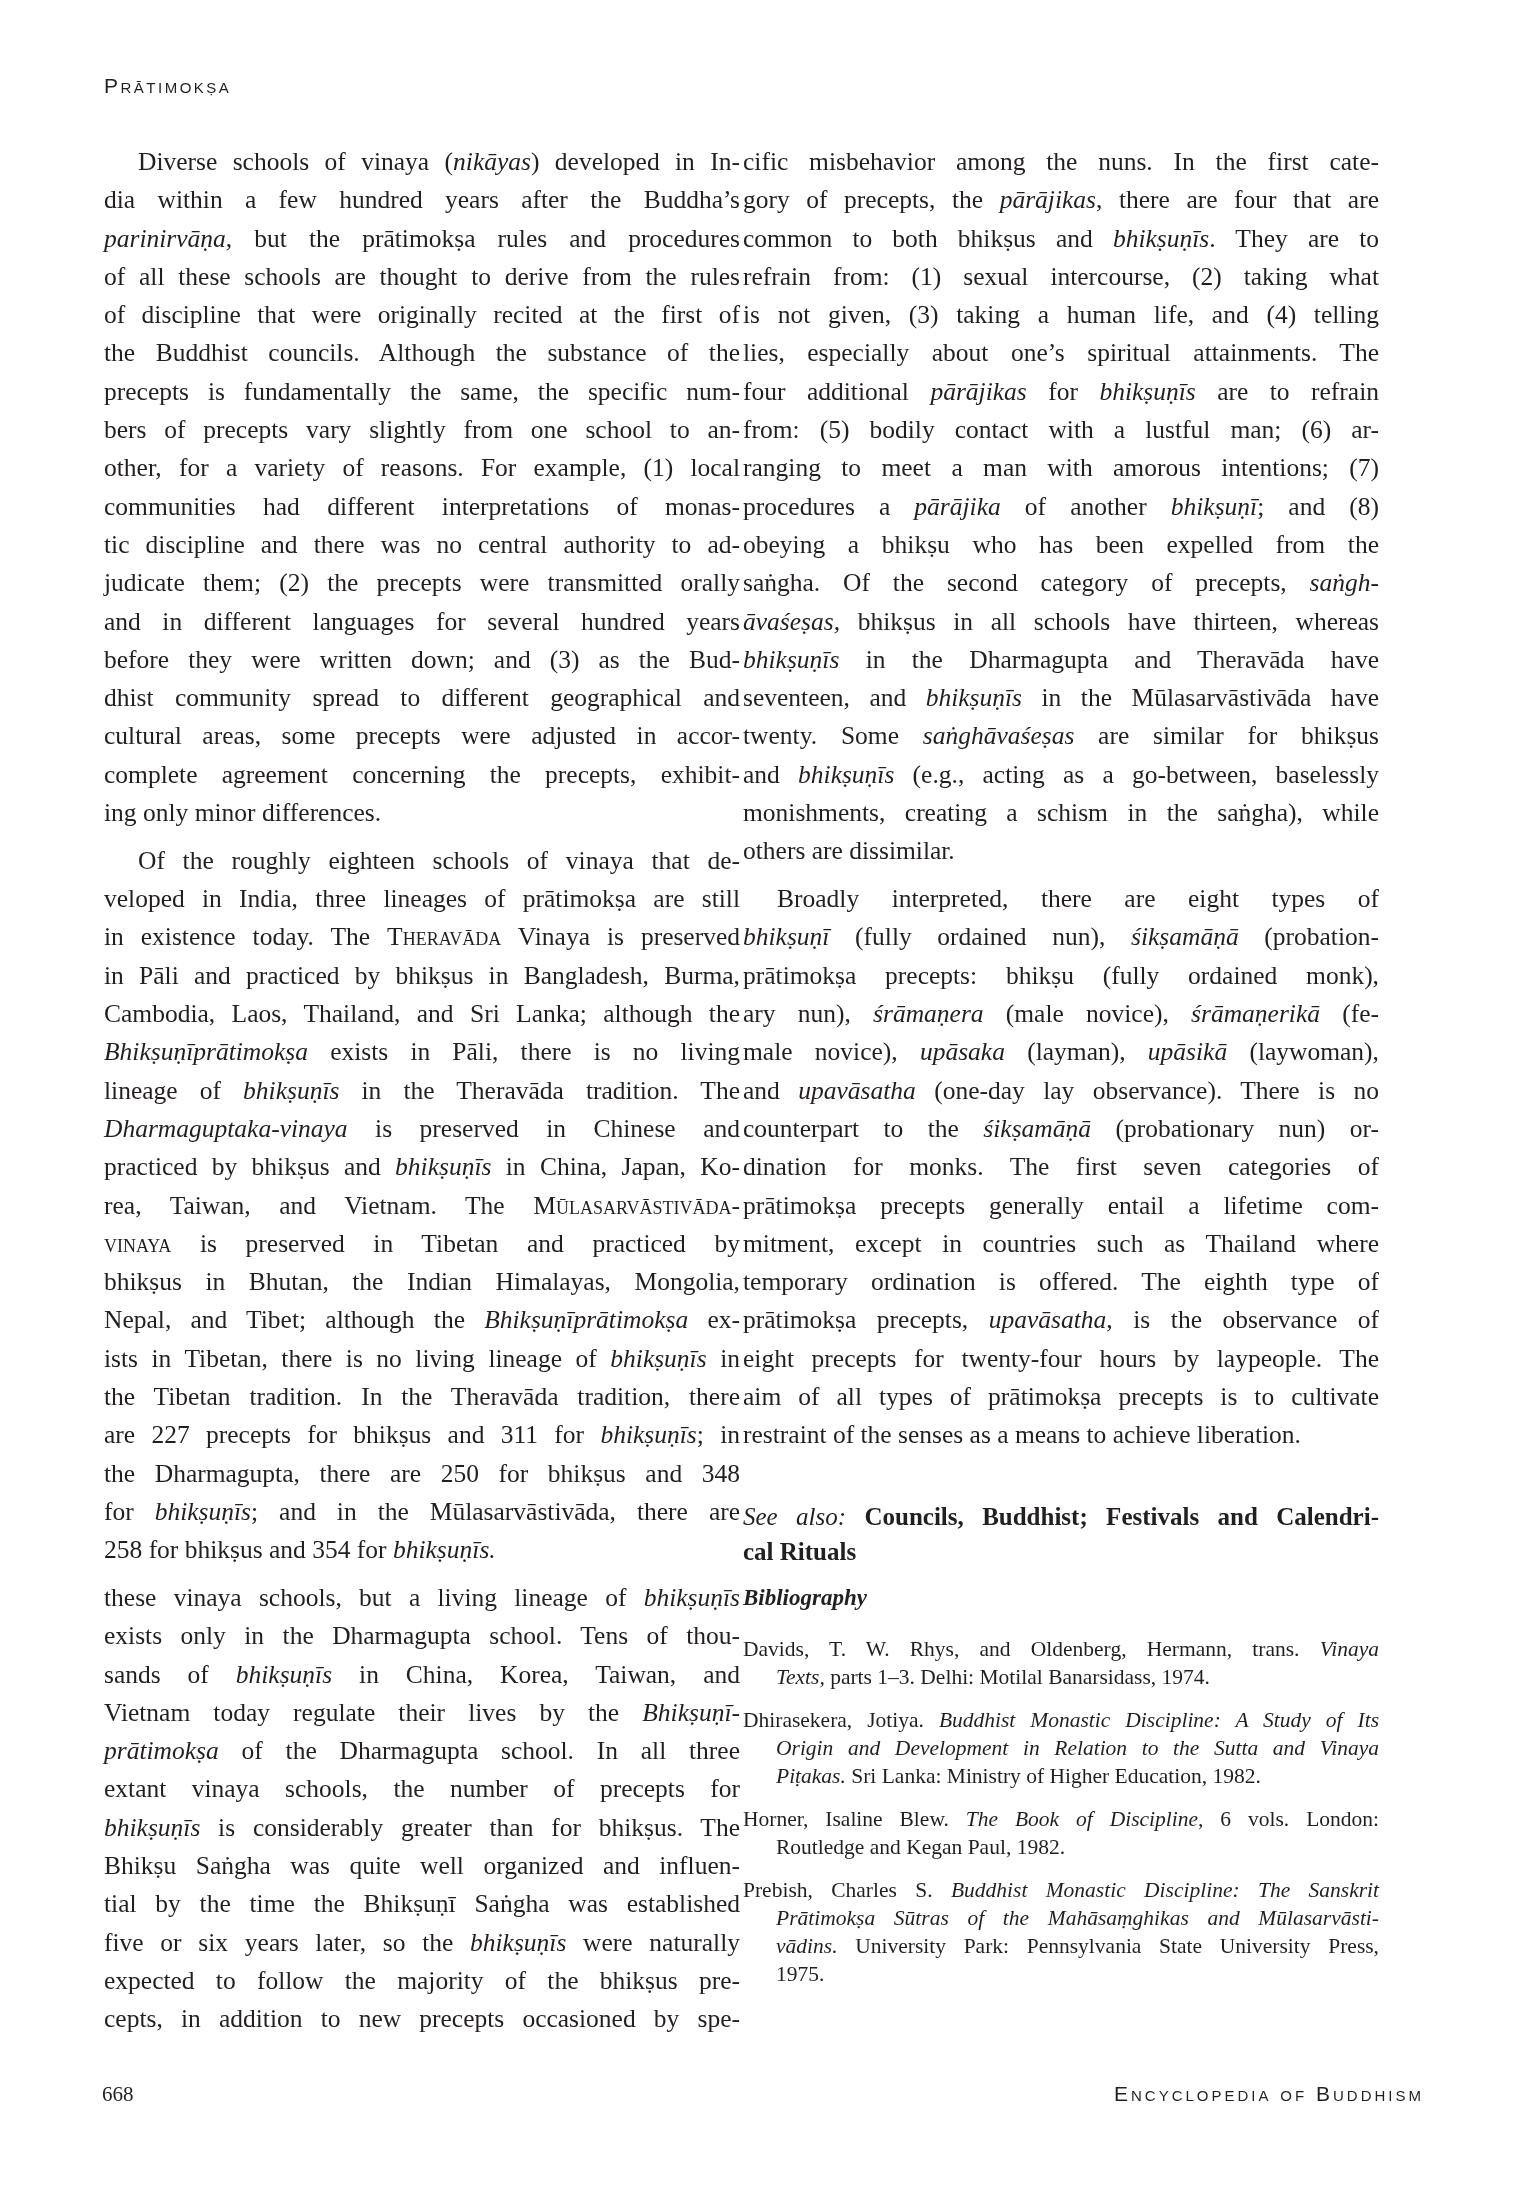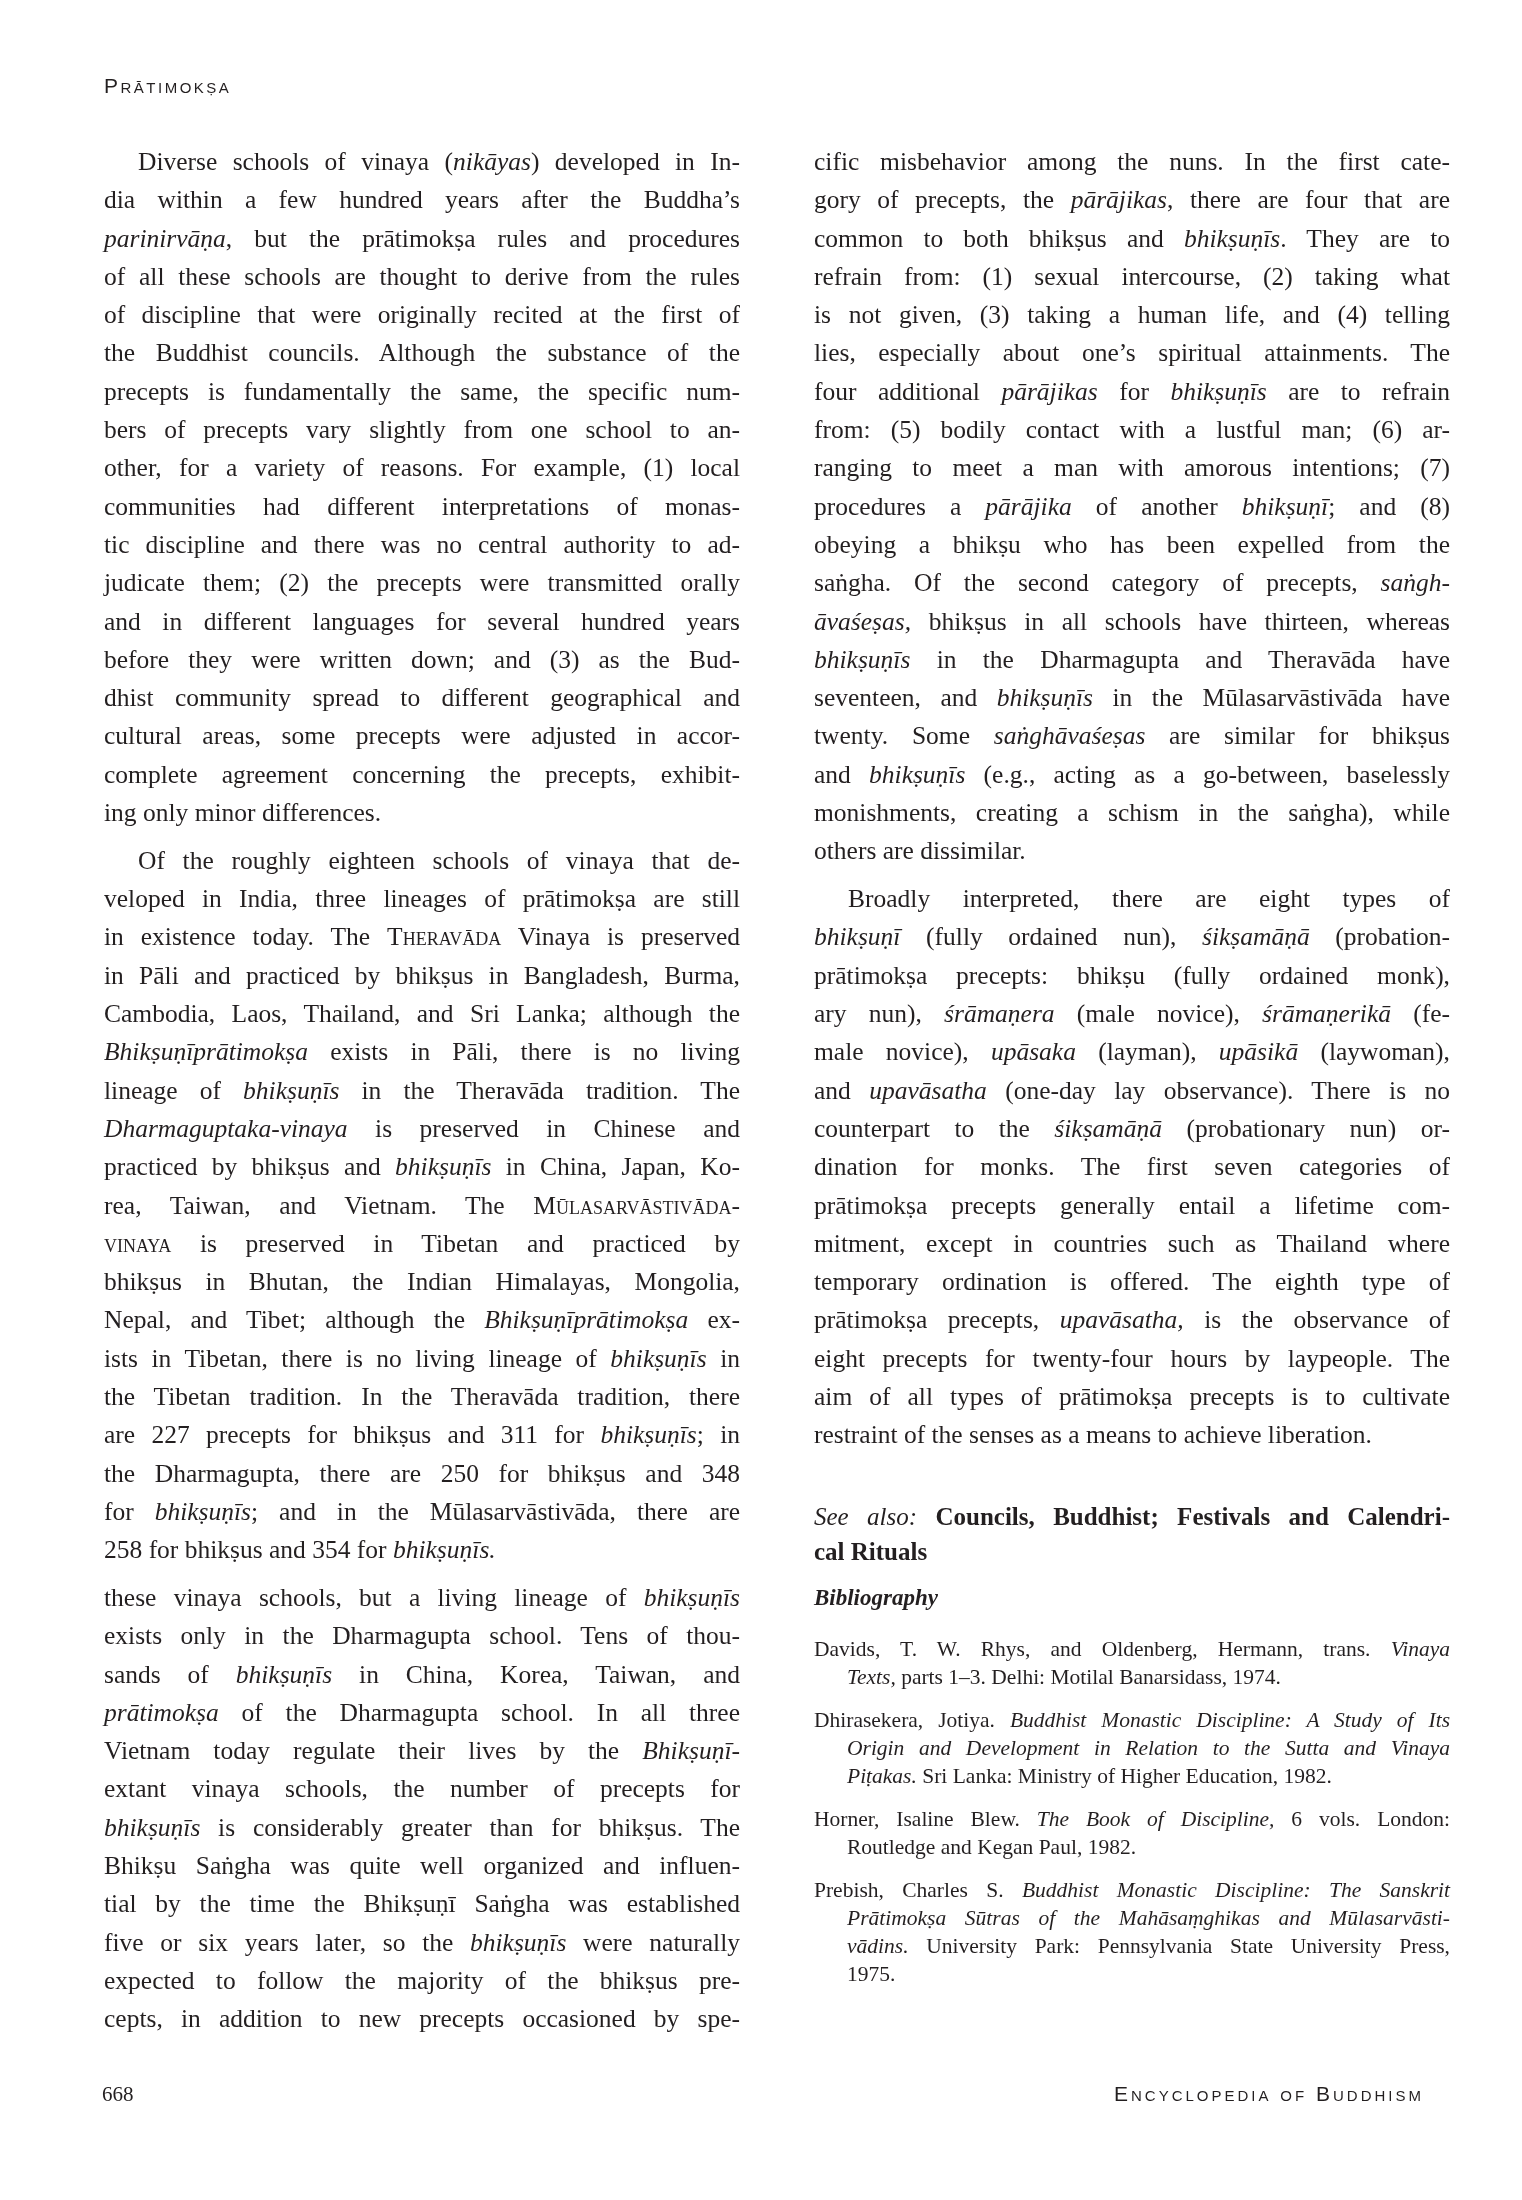--- a/index.html
+++ b/index.html
@@ -2,21 +2,21 @@
 <html><head>
 <meta charset="utf-8">
 <style>
   html, body { margin:0; padding:0; background:#ffffff; }
   body { width:1522px; height:2200px; position:relative; overflow:hidden; color:#231f20;
          font-family:"Liberation Serif","DejaVu Serif",serif; }
   .running-head { position:absolute; left:104px; top:74px; font-size:21px; letter-spacing:2.5px;
                   font-family:"Liberation Sans","DejaVu Sans",sans-serif; font-variant:small-caps; }
   .col { position:absolute; top:143px; width:636px; }
   #col-left { left:104px; }
-  #col-right { left:814px; }
+  #col-right { left:743px; }
   .line { display:block; height:38.3px; line-height:38.3px; font-size:25.5px; white-space:nowrap;
           text-align:justify; text-align-last:justify; overflow:visible; }
   .line.last { text-align-last:left;font-family:Liberation Serif, serif; }
   .line.indent { padding-left:34px; }
   .para-gap { height:9.5px; }
   i, .it { font-style:italic; }
   .sc { font-variant:small-caps; }
   .b { font-weight:bold; }
   .seealso-gap { height:44px; }
   .seealso .line { font-size:25px; height:35px; line-height:35px; }
@@ -76,22 +76,22 @@
       <div class="line "><span>are 227 precepts for bhikṣus and 311 for </span><span class="it">bhikṣuṇīs</span><span>; in</span></div>
       <div class="line "><span>the Dharmagupta, there are 250 for bhikṣus and 348</span></div>
       <div class="line "><span>for </span><span class="it">bhikṣuṇīs</span><span>; and in the Mūlasarvāstivāda, there are</span></div>
       <div class="line  last"><span>258 for bhikṣus and 354 for </span><span class="it">bhikṣuṇīs.</span></div>
     </div>
     <div class="para-gap"></div>
     <div>
       <div class="line "><span>these vinaya schools, but a living lineage of </span><span class="it">bhikṣuṇīs</span></div>
       <div class="line "><span>exists only in the Dharmagupta school. Tens of thou-</span></div>
       <div class="line "><span>sands of </span><span class="it">bhikṣuṇīs</span><span> in China, Korea, Taiwan, and</span></div>
+      <div class="line "><span>Vietnam today regulate their  lives by the </span><span class="it">Bhikṣuṇī-</span></div>
       <div class="line "><span class="it">prātimokṣa</span><span> of the Dharmagupta school. In all three</span></div>
-      <div class="line "><span>Vietnam today regulate their  lives by the </span><span class="it">Bhikṣuṇī-</span></div>
       <div class="line "><span>extant vinaya schools, the number of precepts for</span></div>
       <div class="line "><span class="it">bhikṣuṇīs</span><span> is considerably greater than for bhikṣus. The</span></div>
       <div class="line "><span>Bhikṣu Saṅgha was quite well organized and influen-</span></div>
       <div class="line "><span>tial by the time the Bhikṣuṇī Saṅgha was established</span></div>
       <div class="line "><span>five or six years later, so the </span><span class="it">bhikṣuṇīs</span><span> were naturally</span></div>
       <div class="line "><span>expected to follow the majority of the bhikṣus pre-</span></div>
       <div class="line "><span>cepts, in addition to new precepts occasioned by spe-</span></div>
     </div>
   </div>
 

